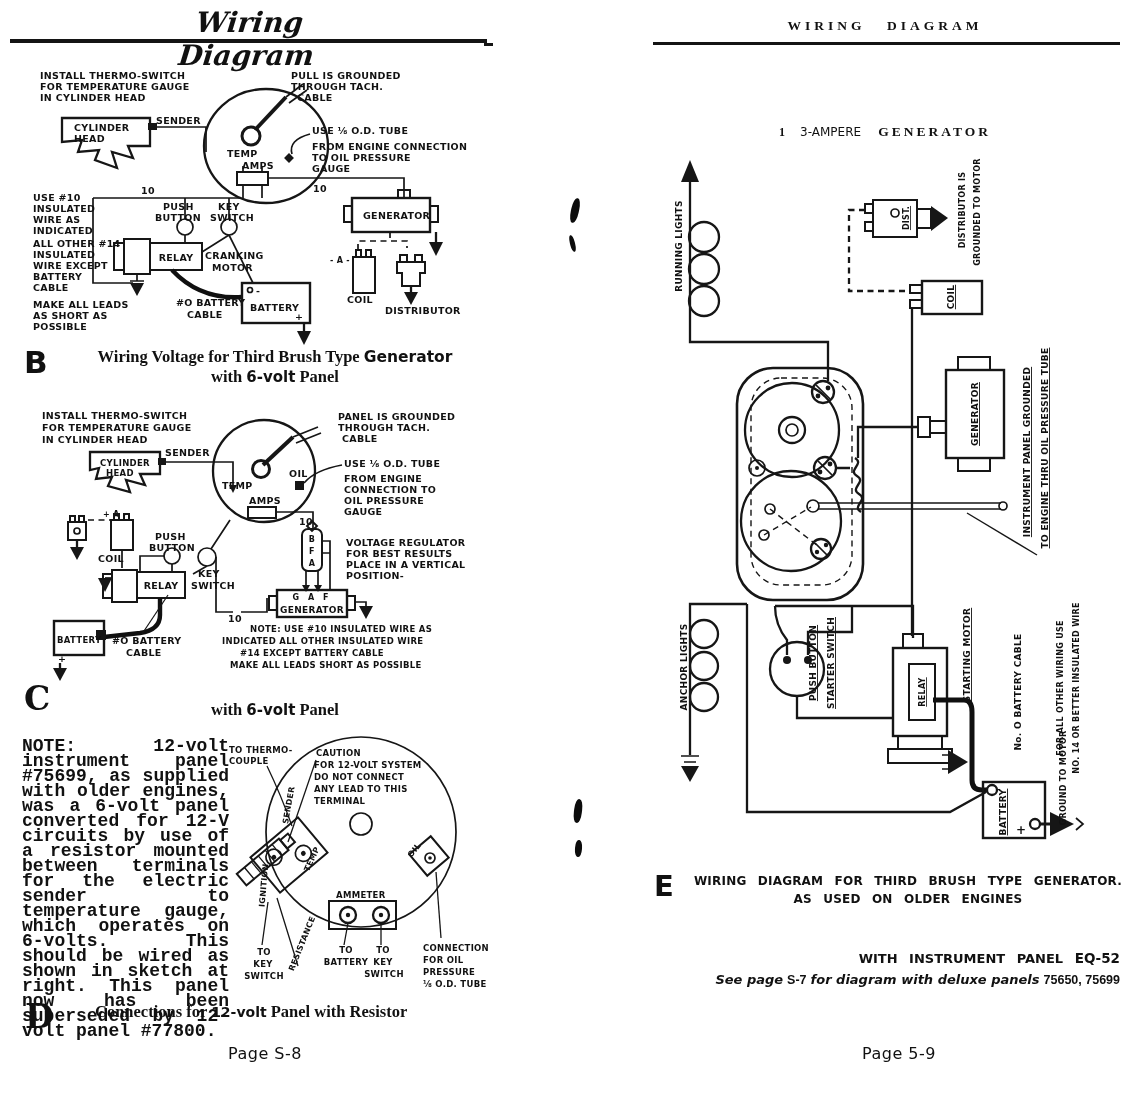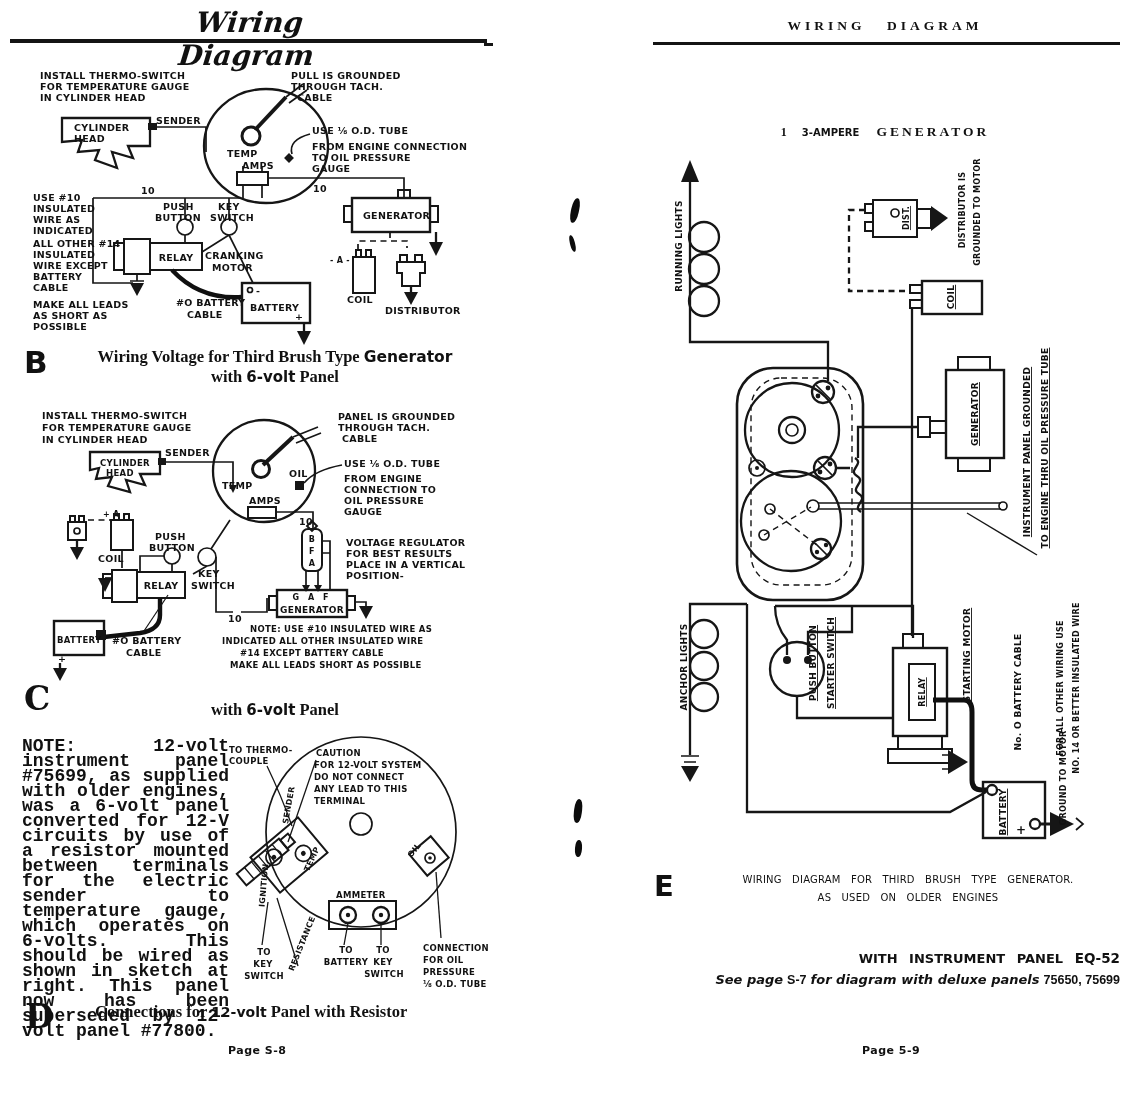--- a/index.html
+++ b/index.html
@@ -9,28 +9,28 @@
   
   .script-title{font-family:"DejaVu Serif",serif;font-style:italic;font-weight:bold;
     font-size:28px;letter-spacing:0px;transform:skewX(-6deg)}
   .rule{background:#141414}
   .serifcap{font-family:"Liberation Serif",serif;font-weight:bold;font-size:16.5px}
   .gothic{font-family:"DejaVu Sans",sans-serif;font-weight:900}
   .bigletter-g{font-family:"DejaVu Sans",sans-serif;font-weight:900;font-size:31px;line-height:1}
   .bigletter-s{font-family:"DejaVu Serif",serif;font-weight:bold;font-size:33px;line-height:1}
   .notepara{font-family:Liberation Mono, monospace;font-weight:bold;font-size:18px;
     line-height:15px;text-align:justify}
-  .pagefoot{font-weight:bold;font-size:11px;letter-spacing:.5px}
+  .pagefoot{font-weight:normal;font-size:16px;letter-spacing:.5px}
   .rheader{font-family:"Liberation Serif",serif;font-weight:bold;font-size:13.5px;
     letter-spacing:4px;word-spacing:14px;text-align:center}
   .rheading{text-align:center}
   .rheading .num{font-family:"Liberation Serif",serif;font-weight:bold;font-size:12px;margin-right:10px}
-  .rheading .bold3{font-family:"DejaVu Sans",sans-serif;font-weight:700;font-size:10px;margin-right:12px}
+  .rheading .bold3{font-family:"DejaVu Sans",sans-serif;font-weight:400;font-size:12px;margin-right:12px}
   .rheading .rest{font-family:"Liberation Serif",serif;font-weight:bold;font-size:13.5px;letter-spacing:3px}
-  .ecap{font-weight:normal;font-size:10px;word-spacing:7px;text-align:center;letter-spacing:.2px}
+  .ecap{font-weight:bold;font-size:12px;word-spacing:7px;text-align:center;letter-spacing:.2px}
   .epanel{font-weight:bold;font-size:13px;word-spacing:7px;text-align:right}
   .epanel .gothic{font-size:13.5px}
   .seeline{font-size:12.5px;text-align:right}
   .seeline .it{font-family:"DejaVu Sans",sans-serif;font-style:italic;font-weight:900;font-size:13px}
   .seeline .pl{font-family:"Liberation Sans",sans-serif;font-weight:600}
   .mark{position:absolute;background:#0c0c0c;border-radius:45%}
   
   .w{stroke:#161616;stroke-width:1.7;fill:none}
   .w2{stroke:#161616;stroke-width:2.3;fill:none}
   .w3{stroke:#161616;stroke-width:3;fill:none}

